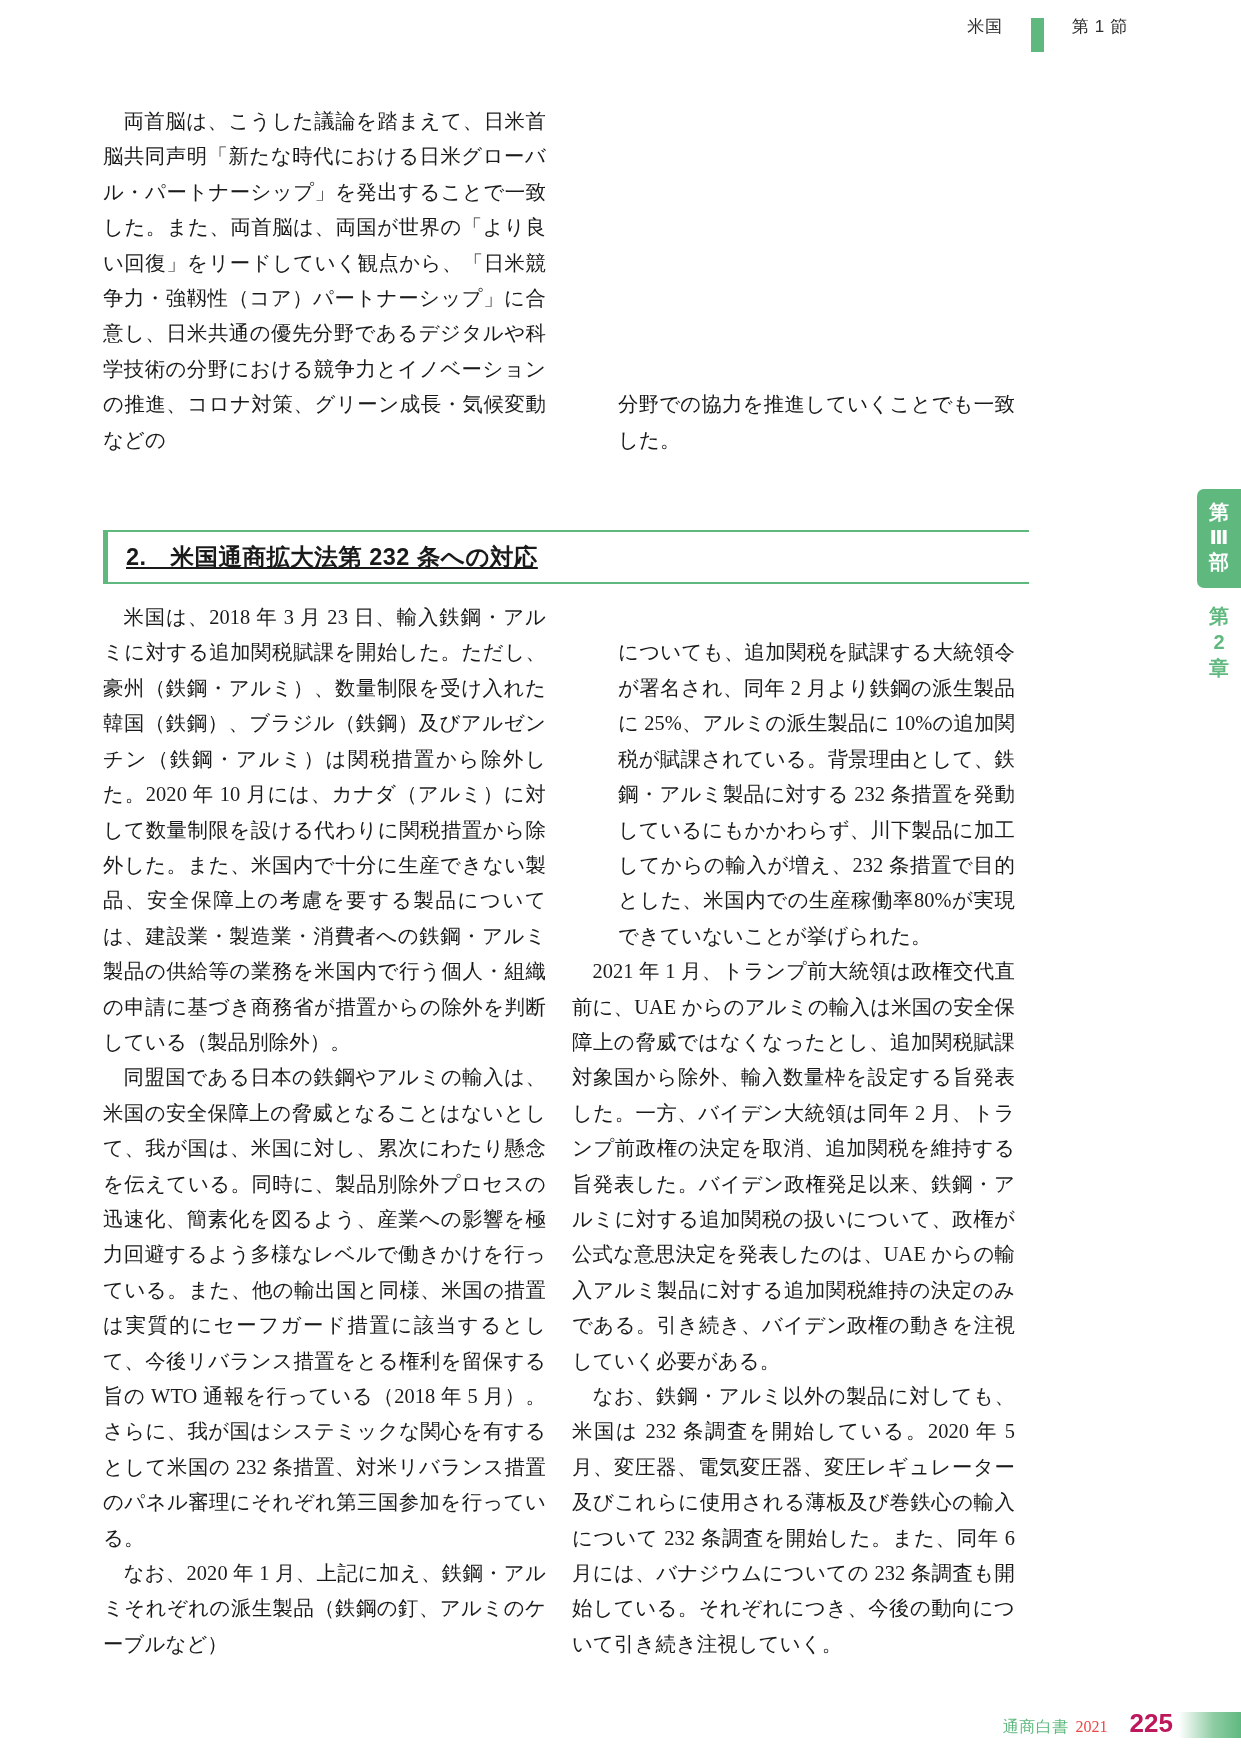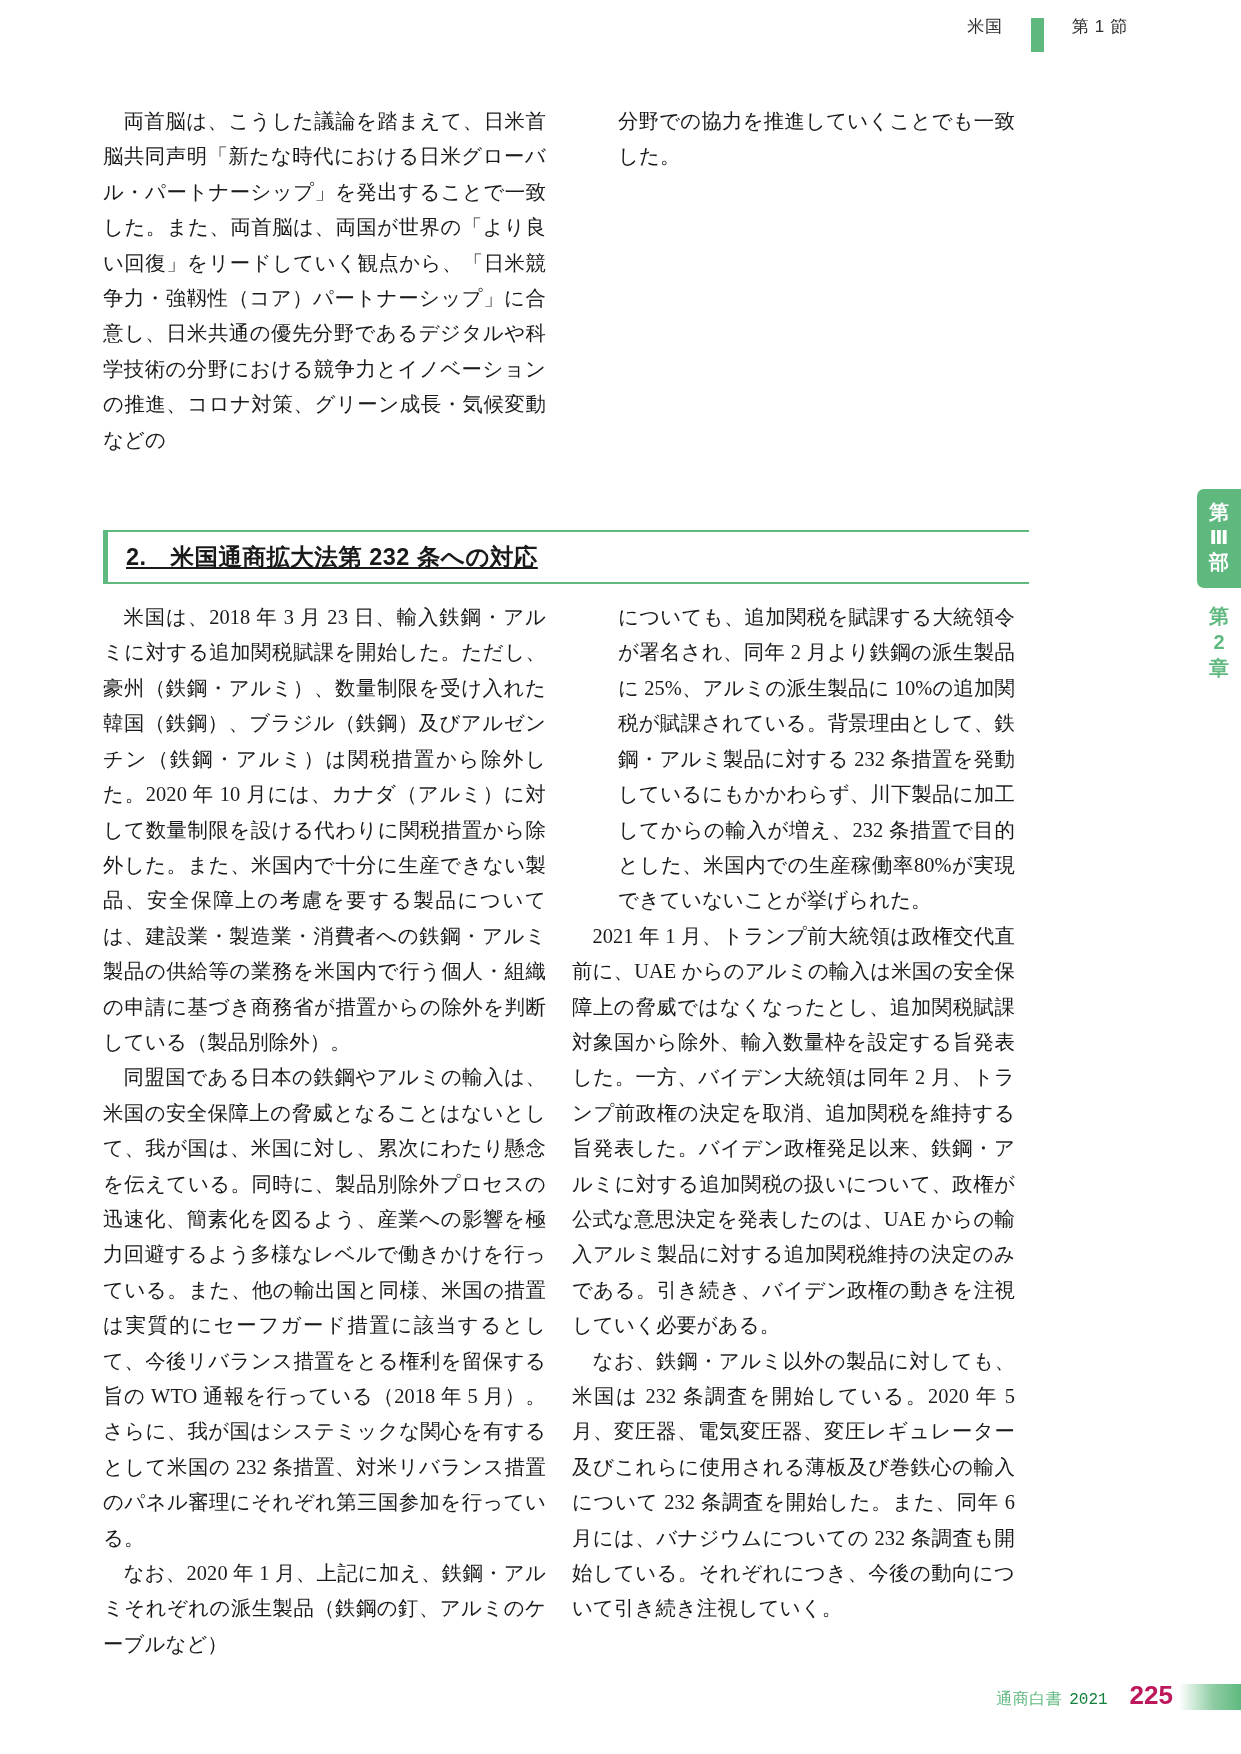--- a/index.html
+++ b/index.html
@@ -46,20 +46,21 @@
   .page-body {
     position: absolute;
     left: 103px;
     top: 104px;
     width: 926px;
   }
 
   .two-col {
     display: flex;
     gap: 26px;
+    align-items: flex-end;
   }
   .col {
     width: 443px;
   }
 
   p.para {
     font-size: 20.4px;
     line-height: 35.4px;
     text-align: justify;
     text-justify: inter-ideograph;
@@ -125,36 +126,36 @@
     font-family: "Liberation Sans", "DejaVu Sans", sans-serif;
     font-size: 20px;
     font-weight: bold;
     color: #5fb97f;
     line-height: 26px;
   }
 
   
   .page-footer {
     position: absolute;
-    bottom: 40px;
+    bottom: 12px;
     right: 0;
     display: flex;
     align-items: baseline;
     height: 34px;
   }
   .page-footer .ft-title {
     font-family: "Liberation Sans", "DejaVu Sans", sans-serif;
     font-size: 16px;
     color: #5fb97f;
     letter-spacing: 0.03em;
   }
   .page-footer .ft-year {
-    font-family: Liberation Mono, monospace;
+    font-family: Liberation Serif, serif;
     font-size: 16px;
-    color: #15803d;
+    color: #ef4444;
     margin-left: 7px;
   }
   .page-footer .ft-pageno {
     font-family: "Liberation Sans", "DejaVu Sans", sans-serif;
     font-size: 26px;
     font-weight: bold;
     color: #be185d;
     margin-left: 22px;
   }
   .page-footer .ft-bar {

